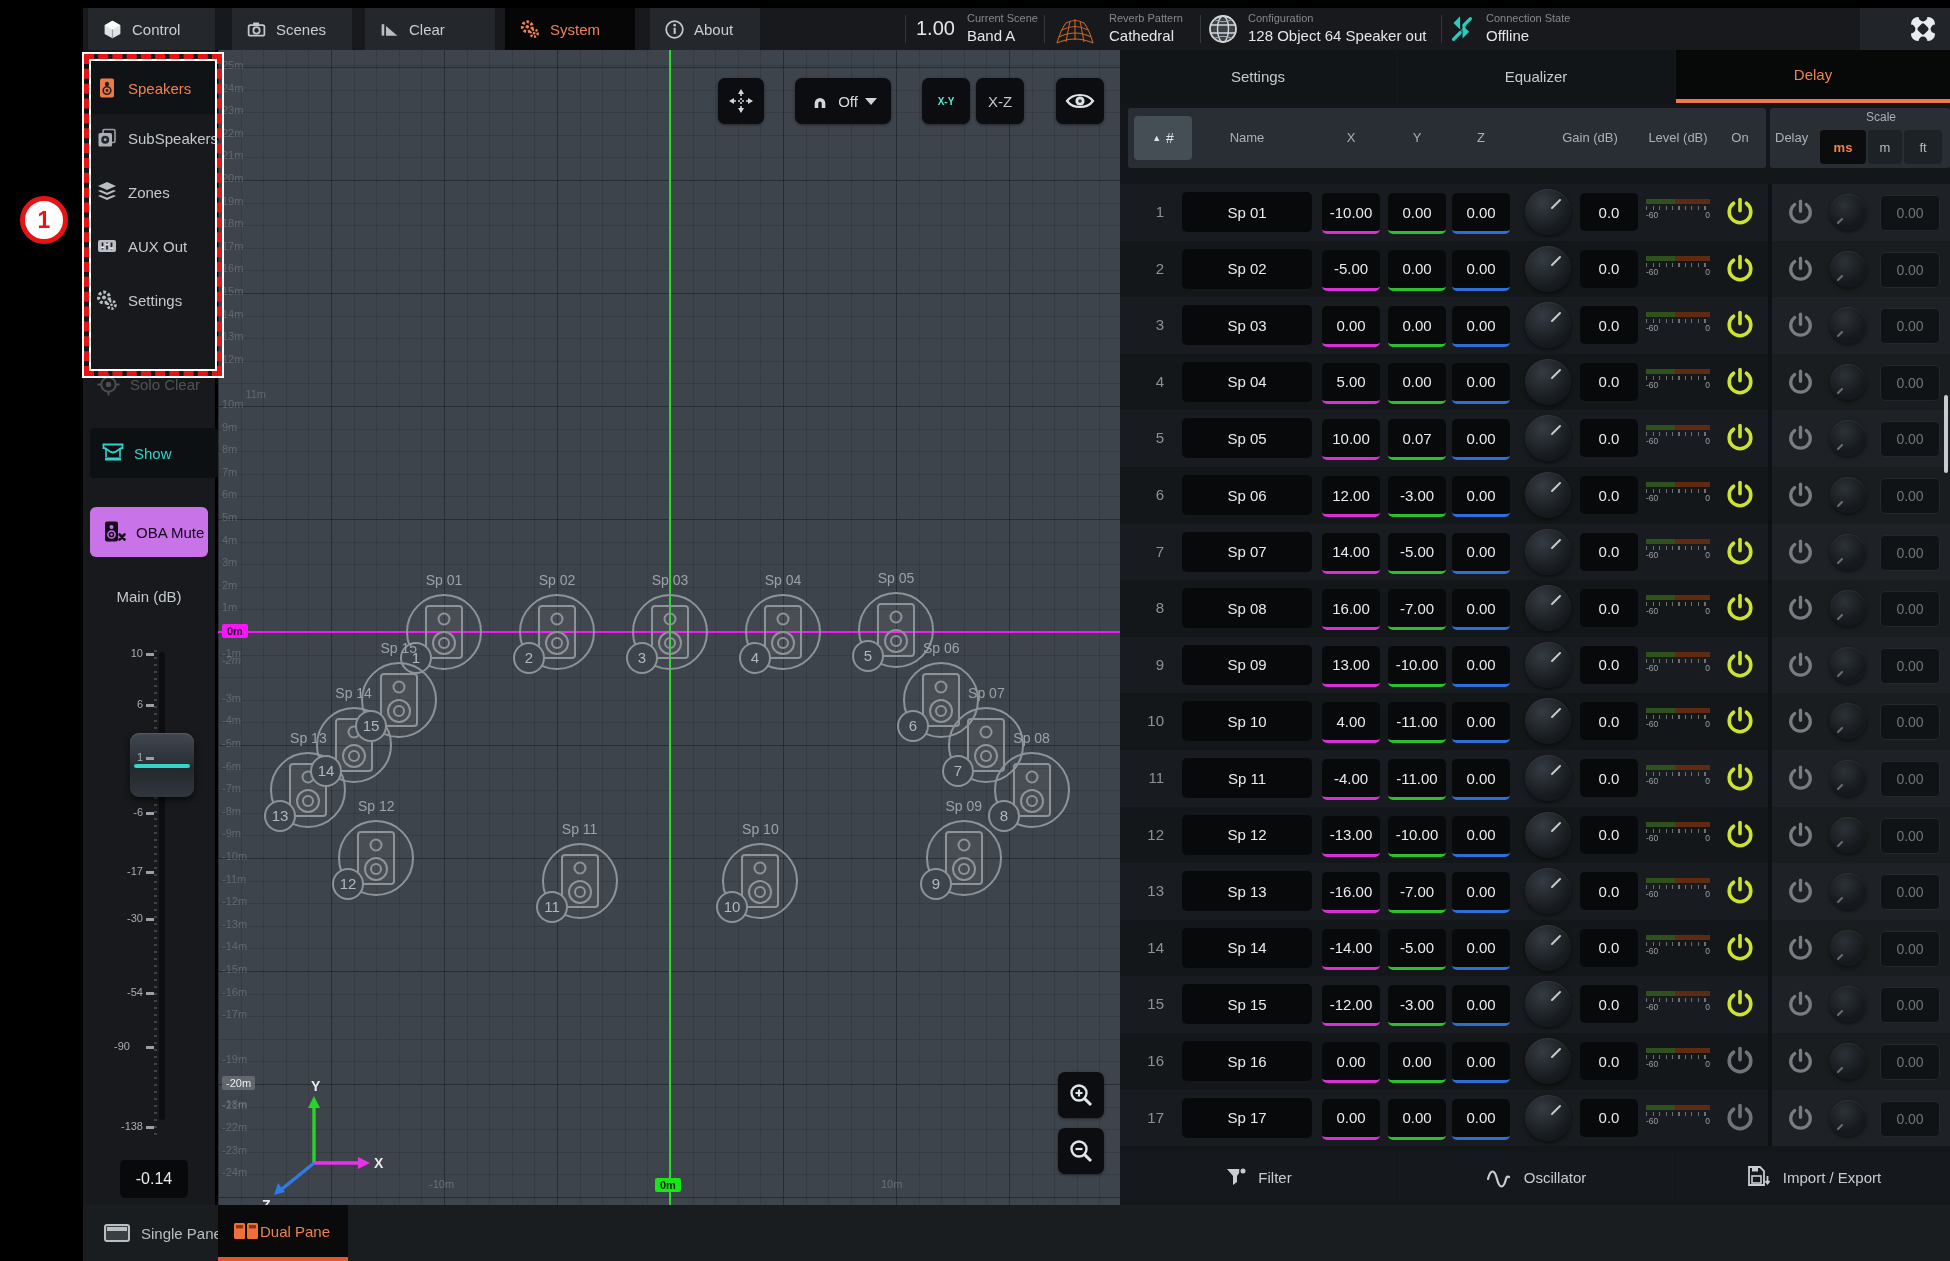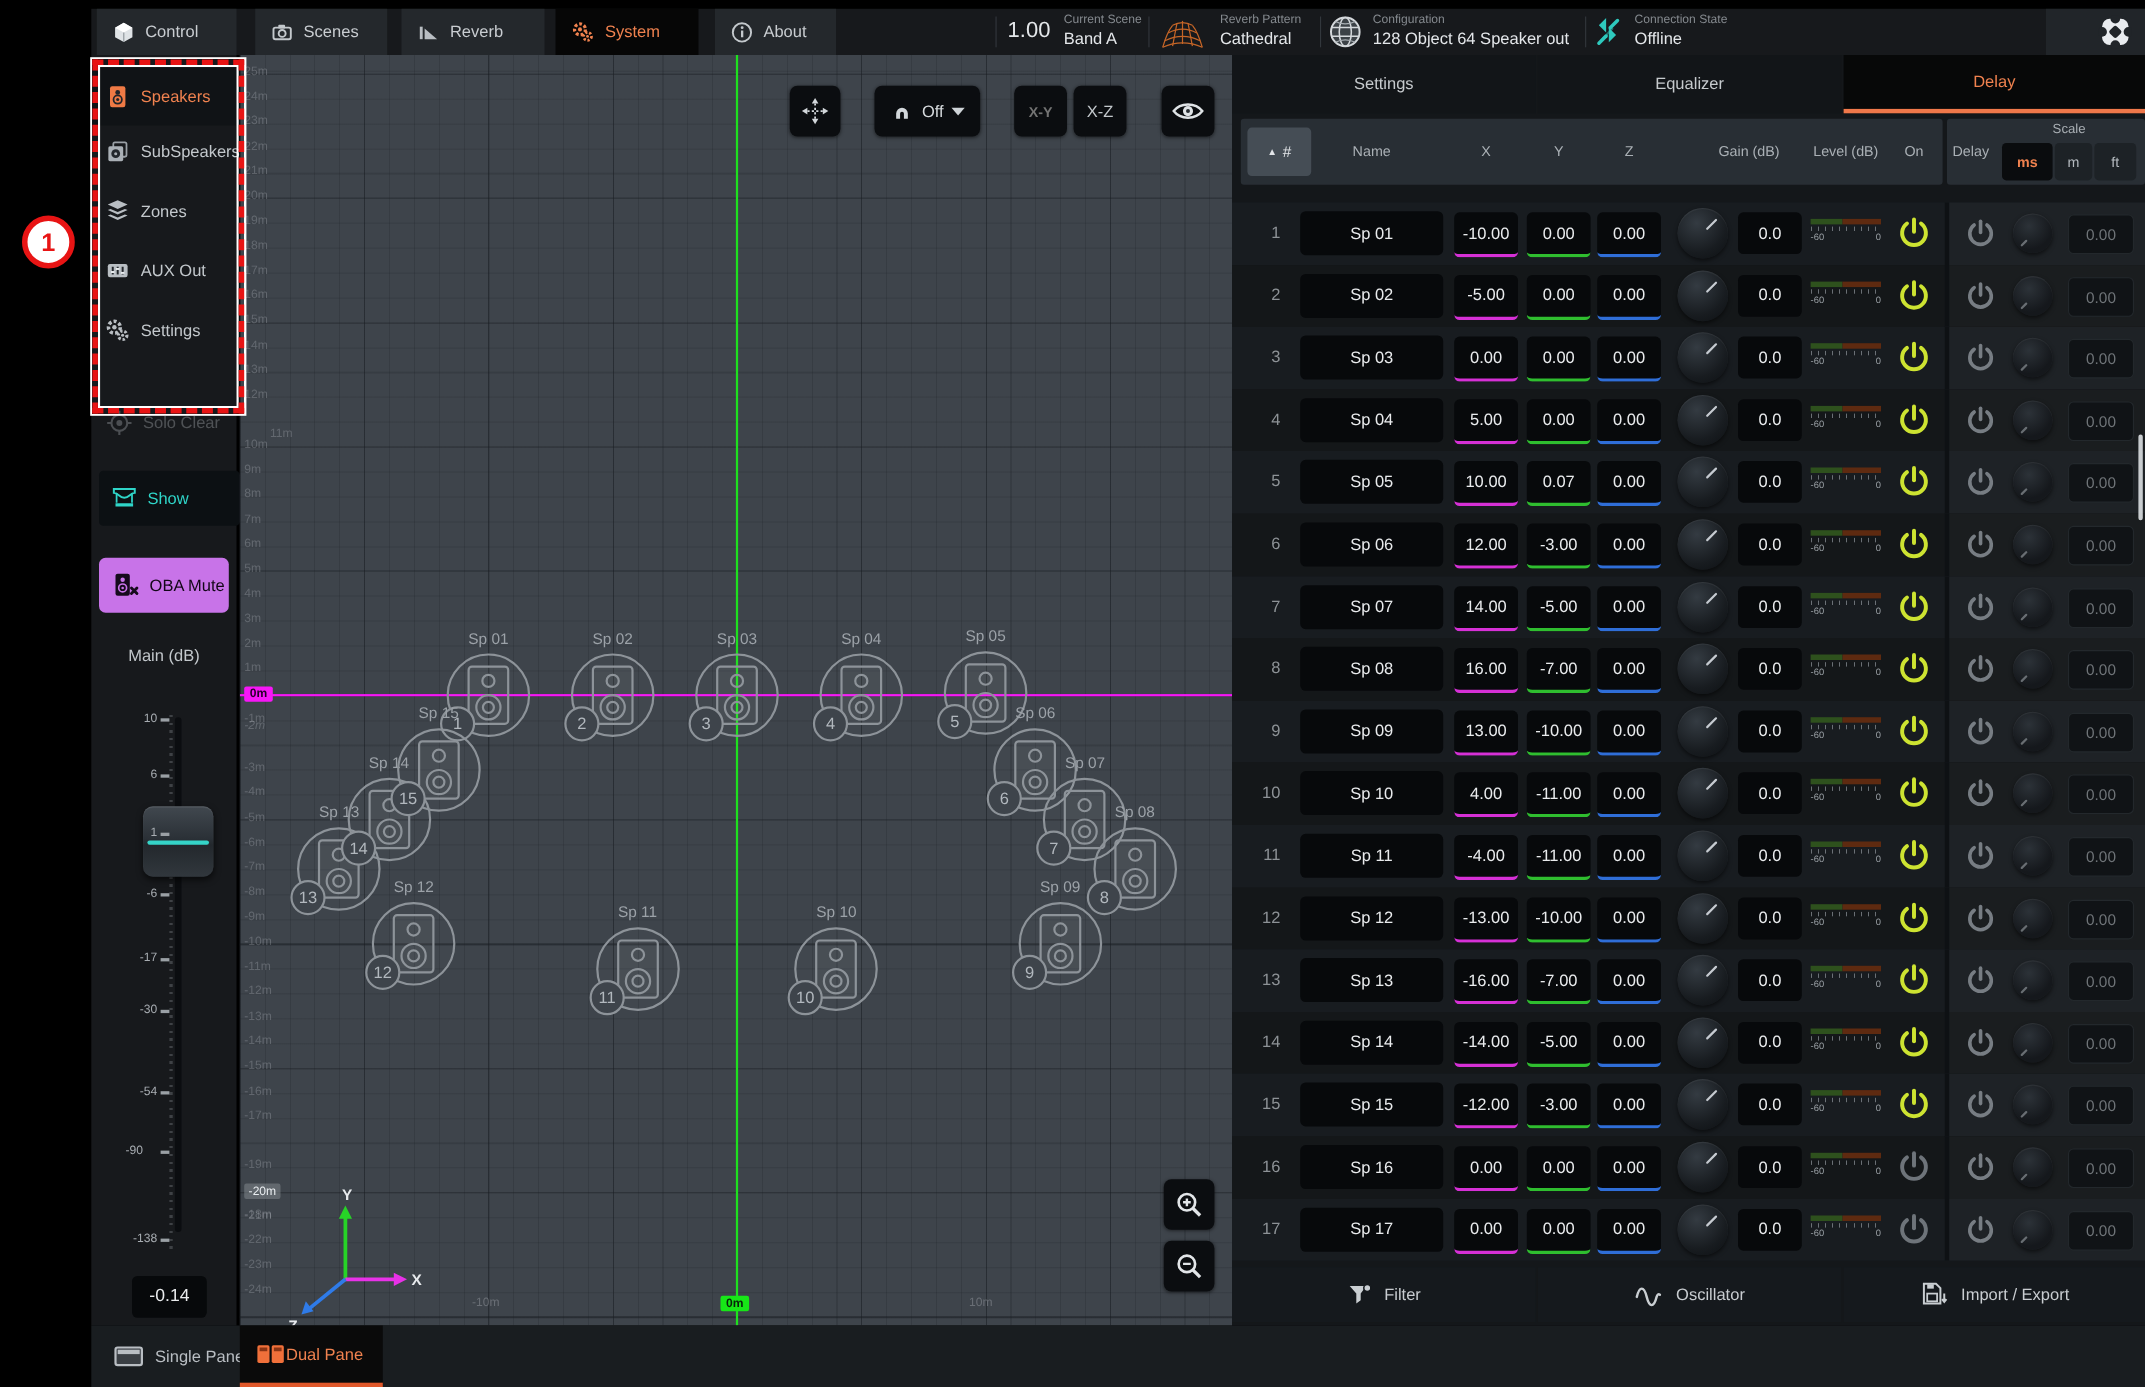--- a/index.html
+++ b/index.html
@@ -120,21 +120,21 @@
         </span>
       <span>Scenes</span>
     </div>
     <div class="top-tab abs" style="left:282px;width:130px;">
       <span>
         <svg width="21" height="21" viewBox="0 0 24 24">
             <rect x="3" y="6" width="3" height="13" fill="#b9bec3"></rect>
             <path d="M8 19 21 19 8 8Z" fill="#b9bec3"></path>
           </svg>
         </span>
-      <span>Reverb</span>
+      <span>Clear</span>
     </div>
     <div class="top-tab active abs" style="left:422px;width:130px;">
       <span>
         <svg width="22" height="22" viewBox="0 0 24 24">
             <circle cx="9" cy="9.5" r="5.4" fill="none" stroke="#f0824f" stroke-width="3.2" stroke-dasharray="2.8 2"></circle>
             <circle cx="9" cy="9.5" r="2" fill="#f0824f"></circle>
             <circle cx="16.5" cy="16.5" r="3.9" fill="none" stroke="#f0824f" stroke-width="2.8" stroke-dasharray="2.2 1.7"></circle>
             <circle cx="16.5" cy="16.5" r="1.4" fill="#f0824f"></circle>
           </svg>
         </span>
@@ -589,21 +589,21 @@
     </div>
     <div class="map-btn abs" style="left:577px;top:28px;width:96px;height:46px;gap:7px;">
       <span>
         <svg width="22" height="22" viewBox="0 0 24 24">
             <path d="M6.2 14.5 a5.8 5.8 0 1 1 11.6 0 V19.5 h-3.9 v-5 a1.9 1.9 0 1 0 -3.8 0 v5 H6.2 Z" fill="#d3d7db"></path>
           </svg>
         </span>
       <span style="font-size:15px;color:#d6dadd;">Off</span>
       <span style="width:0;height:0;border-left:6px solid transparent;border-right:6px solid transparent;border-top:7px solid #cfd4d8;"></span>
     </div>
-    <div class="map-btn abs" style="left:704px;top:28px;width:48px;height:46px;font-size:13px;font-weight:bold;color:#737373;">X-Y</div>
+    <div class="map-btn abs" style="left:704px;top:28px;width:48px;height:46px;font-size:10px;font-weight:bold;color:#5eead4;">X-Y</div>
     <div class="map-btn abs" style="left:758px;top:28px;width:48px;height:46px;font-size:15px;color:#c3c8cc;">X-Z</div>
     <div class="map-btn abs" style="left:838px;top:28px;width:48px;height:46px;">
       <span>
         <svg width="30" height="22" viewBox="0 0 30 22">
             <path d="M2 11 C8 3 22 3 28 11 C22 19 8 19 2 11Z" fill="none" stroke="#dfe3e6" stroke-width="2.2"></path>
             <circle cx="15" cy="11" r="4.6" fill="#dfe3e6"></circle>
             <circle cx="15" cy="11" r="1.8" fill="#272c31"></circle>
           </svg>
         </span>
     </div>

